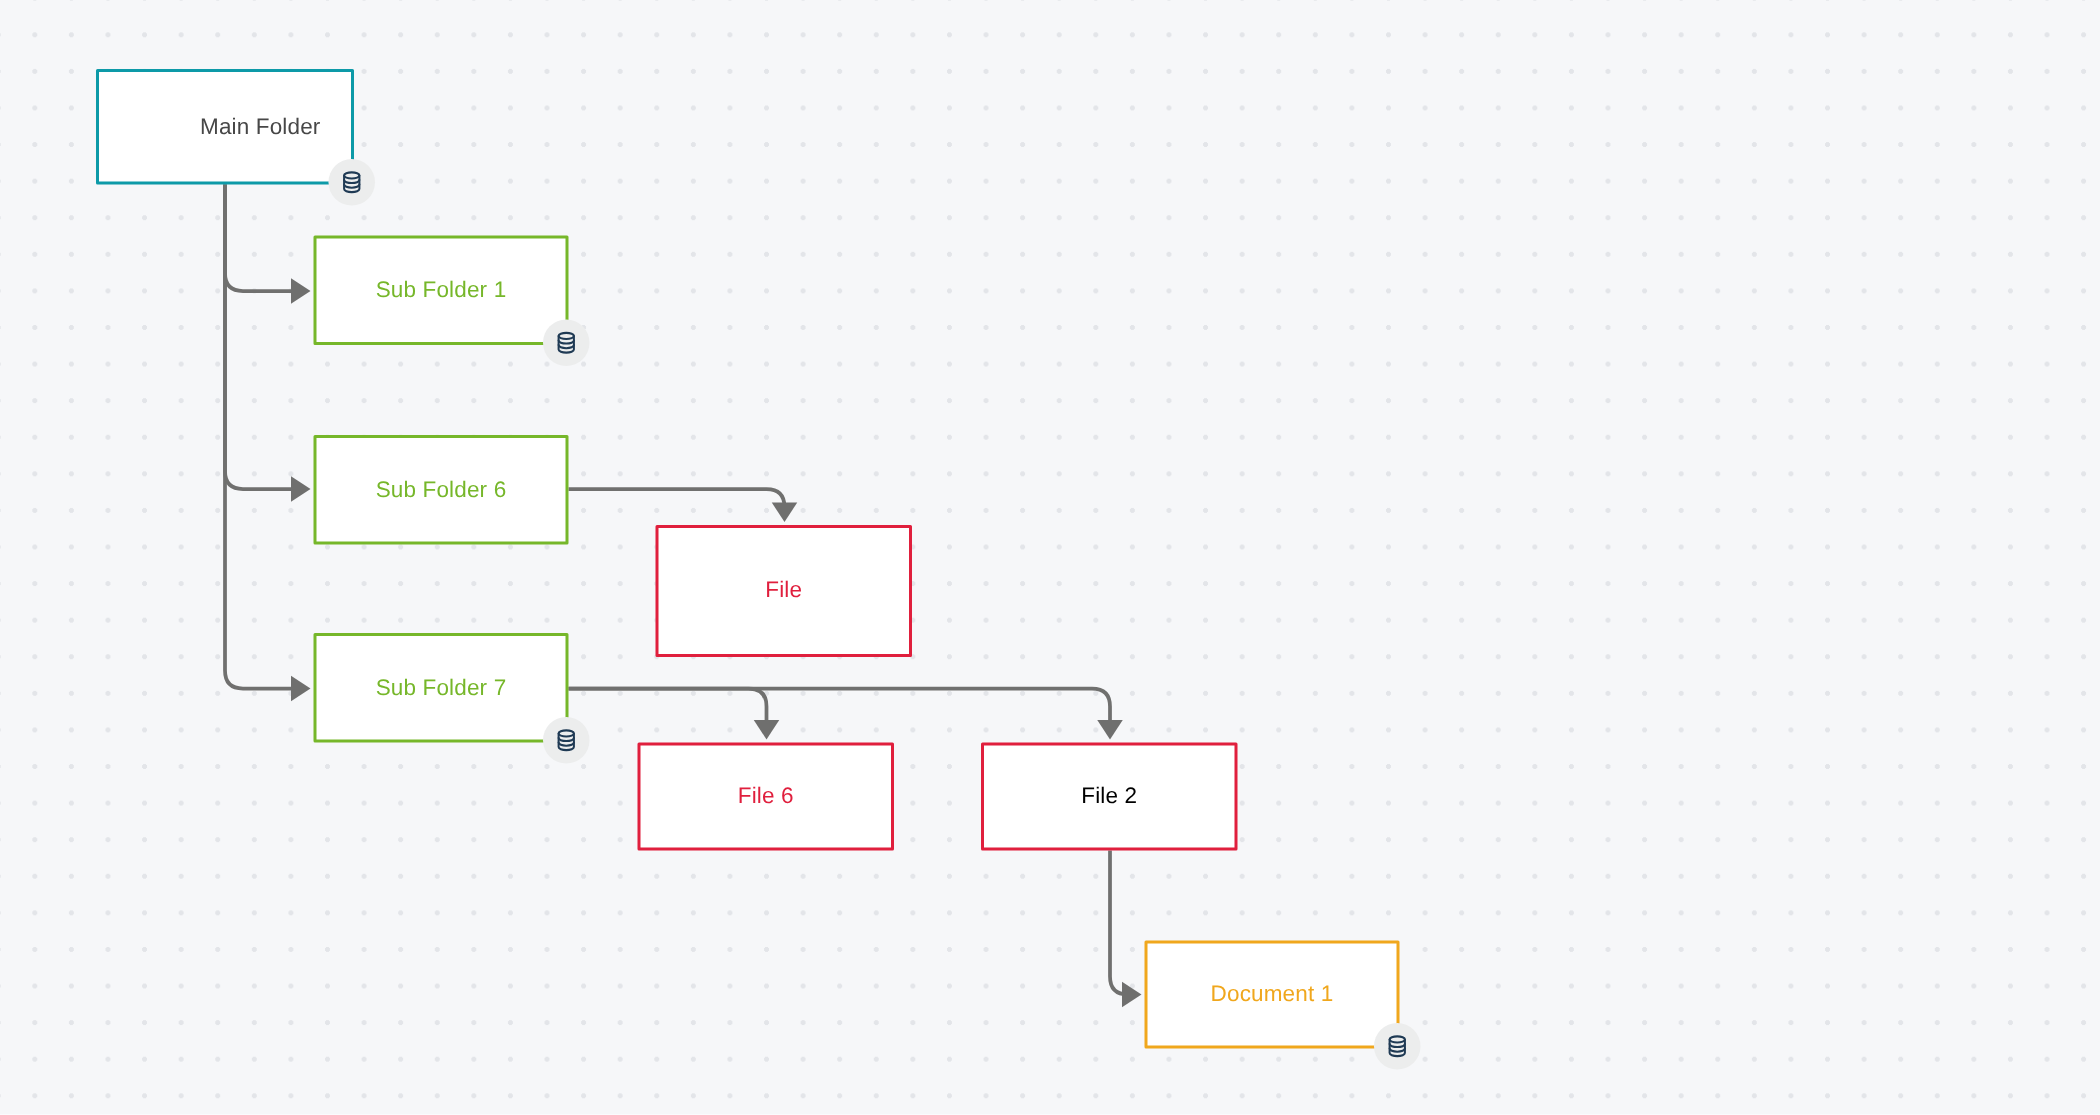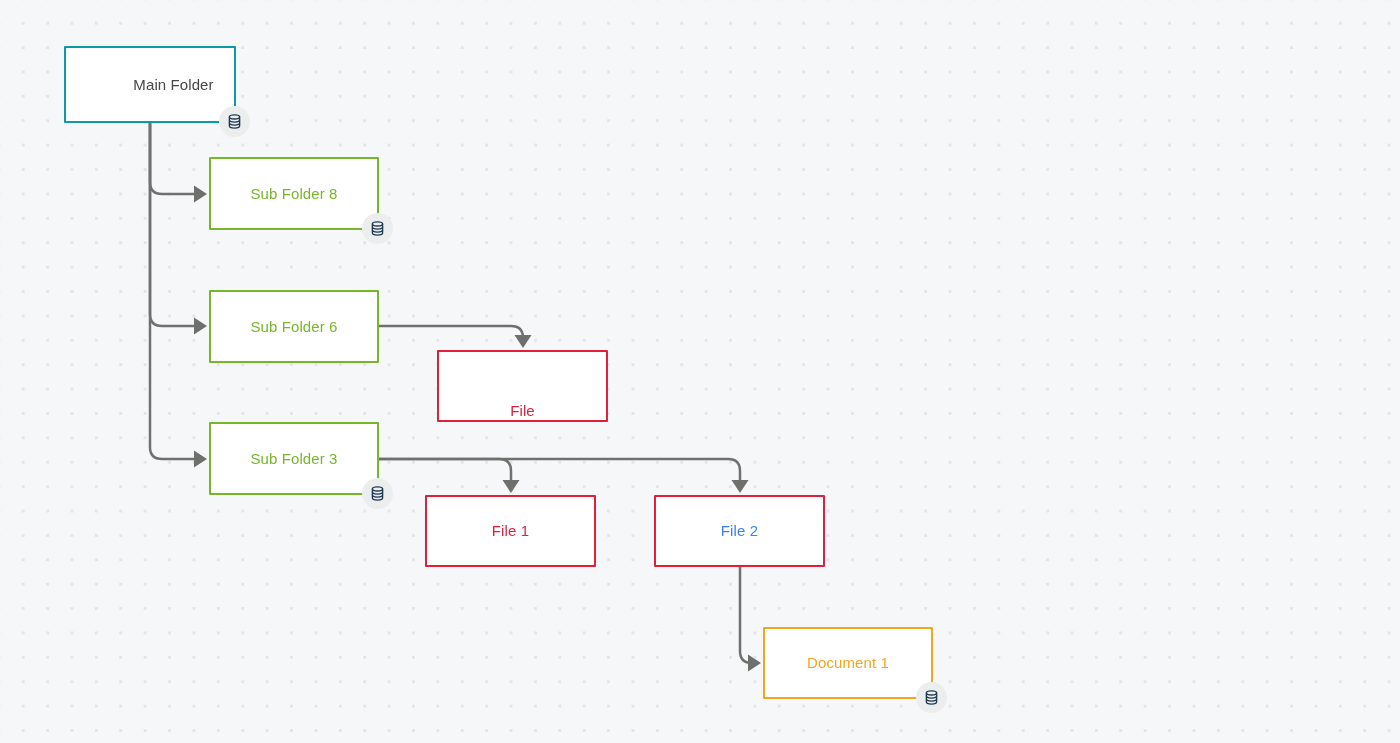--- a/index.html
+++ b/index.html
@@ -99,52 +99,52 @@
         <span class="badge" style="background: rgb(236, 237, 237);">
           <svg width="17" height="17" viewBox="0 0 24 24" fill="none" stroke="#1f3a54" stroke-width="1.9" stroke-linecap="round" stroke-linejoin="round">
             <ellipse cx="12" cy="5.6" rx="7.2" ry="2.9"></ellipse>
             <path d="M4.8 5.6 V18.4 C4.8 20.0 8.0 21.3 12 21.3 C16 21.3 19.2 20.0 19.2 18.4 V5.6"></path>
             <path d="M4.8 9.9 C4.8 11.5 8.0 12.8 12 12.8 C16 12.8 19.2 11.5 19.2 9.9"></path>
             <path d="M4.8 14.2 C4.8 15.8 8.0 17.1 12 17.1 C16 17.1 19.2 15.8 19.2 14.2"></path>
           </svg>
         </span>
       </div>
       <div class="node" style="left: 209px; top: 157px; width: 170px; height: 73px; border-color: rgb(118, 183, 42);">
-        <span class="node-label" style="color: rgb(118, 183, 42);">Sub Folder 8</span>
+        <span class="node-label" style="color: rgb(118, 183, 42);">Sub Folder 1</span>
         <span class="badge" style="background: rgb(236, 237, 237);">
           <svg width="17" height="17" viewBox="0 0 24 24" fill="none" stroke="#1f3a54" stroke-width="1.9" stroke-linecap="round" stroke-linejoin="round">
             <ellipse cx="12" cy="5.6" rx="7.2" ry="2.9"></ellipse>
             <path d="M4.8 5.6 V18.4 C4.8 20.0 8.0 21.3 12 21.3 C16 21.3 19.2 20.0 19.2 18.4 V5.6"></path>
             <path d="M4.8 9.9 C4.8 11.5 8.0 12.8 12 12.8 C16 12.8 19.2 11.5 19.2 9.9"></path>
             <path d="M4.8 14.2 C4.8 15.8 8.0 17.1 12 17.1 C16 17.1 19.2 15.8 19.2 14.2"></path>
           </svg>
         </span>
       </div>
       <div class="node" style="left: 209px; top: 290px; width: 170px; height: 73px; border-color: rgb(118, 183, 42);">
         <span class="node-label" style="color: rgb(118, 183, 42);">Sub Folder 6</span>
       </div>
       <div class="node" style="left: 209px; top: 422px; width: 170px; height: 73px; border-color: rgb(118, 183, 42);">
-        <span class="node-label" style="color: rgb(118, 183, 42);">Sub Folder 3</span>
+        <span class="node-label" style="color: rgb(118, 183, 42);">Sub Folder 7</span>
         <span class="badge" style="background: rgb(236, 237, 237);">
           <svg width="17" height="17" viewBox="0 0 24 24" fill="none" stroke="#1f3a54" stroke-width="1.9" stroke-linecap="round" stroke-linejoin="round">
             <ellipse cx="12" cy="5.6" rx="7.2" ry="2.9"></ellipse>
             <path d="M4.8 5.6 V18.4 C4.8 20.0 8.0 21.3 12 21.3 C16 21.3 19.2 20.0 19.2 18.4 V5.6"></path>
             <path d="M4.8 9.9 C4.8 11.5 8.0 12.8 12 12.8 C16 12.8 19.2 11.5 19.2 9.9"></path>
             <path d="M4.8 14.2 C4.8 15.8 8.0 17.1 12 17.1 C16 17.1 19.2 15.8 19.2 14.2"></path>
           </svg>
         </span>
       </div>
-      <div class="node" style="left: 437px; top: 350px; width: 171px; height: 72px; border-color: rgb(224, 31, 61); align-items: flex-end;">
+      <div class="node" style="left: 437px; top: 350px; width: 171px; height: 88px; border-color: rgb(224, 31, 61);">
         <span class="node-label" style="color: rgb(224, 31, 61);">File</span>
       </div>
       <div class="node" style="left: 425px; top: 495px; width: 171px; height: 72px; border-color: rgb(224, 31, 61);">
-        <span class="node-label" style="color: rgb(224, 31, 61);">File 1</span>
+        <span class="node-label" style="color: rgb(224, 31, 61);">File 6</span>
       </div>
       <div class="node" style="left: 654px; top: 495px; width: 171px; height: 72px; border-color: rgb(224, 31, 61);">
-        <span class="node-label" style="color: #3b82f6;">File 2</span>
+        <span class="node-label" style="color: #000000;">File 2</span>
       </div>
       <div class="node" style="left: 763px; top: 627px; width: 170px; height: 72px; border-color: rgb(240, 167, 29);">
         <span class="node-label" style="color: rgb(240, 167, 29);">Document 1</span>
         <span class="badge" style="background: rgb(236, 237, 237);">
           <svg width="17" height="17" viewBox="0 0 24 24" fill="none" stroke="#1f3a54" stroke-width="1.9" stroke-linecap="round" stroke-linejoin="round">
             <ellipse cx="12" cy="5.6" rx="7.2" ry="2.9"></ellipse>
             <path d="M4.8 5.6 V18.4 C4.8 20.0 8.0 21.3 12 21.3 C16 21.3 19.2 20.0 19.2 18.4 V5.6"></path>
             <path d="M4.8 9.9 C4.8 11.5 8.0 12.8 12 12.8 C16 12.8 19.2 11.5 19.2 9.9"></path>
             <path d="M4.8 14.2 C4.8 15.8 8.0 17.1 12 17.1 C16 17.1 19.2 15.8 19.2 14.2"></path>
           </svg>

